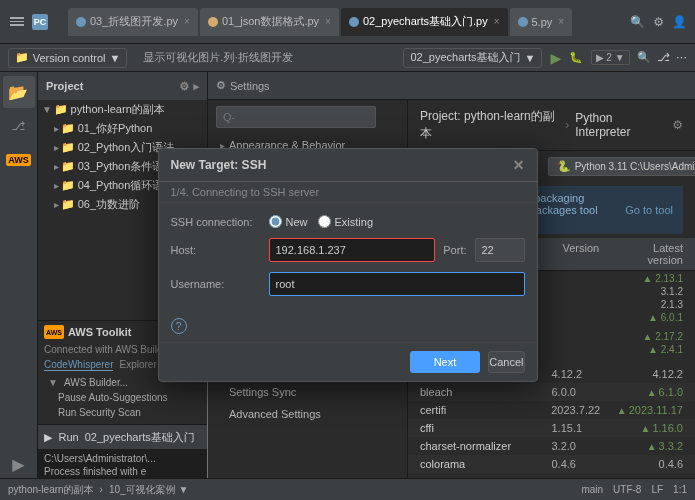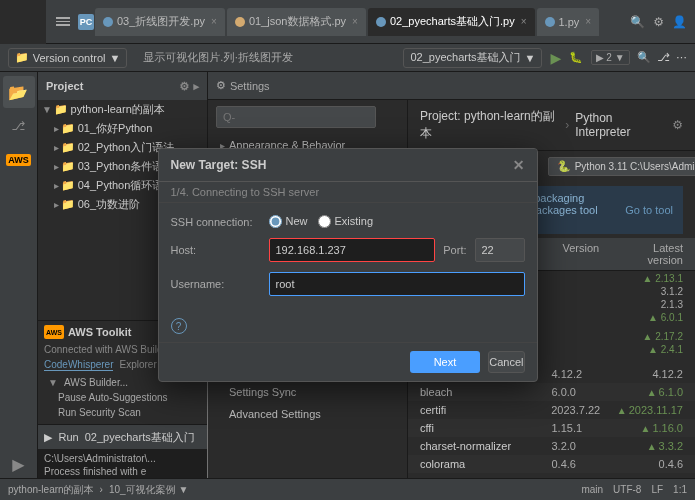--- a/index.html
+++ b/index.html
@@ -1,19 +1,19 @@
 <!DOCTYPE html>
 <html><head>
   <meta charset="utf-8">
   <style>
     * { margin: 0; padding: 0; box-sizing: border-box; }
     body { width: 695px; height: 500px; overflow: hidden; background: #2b2b2b; font-family: 'Segoe UI', Arial, sans-serif; font-size: 12px; color: #ccc; }
 
     
-    .top-bar { display: flex; align-items: center; background: #3c3f41; height: 44px; padding: 0 8px; gap: 1px; border-bottom: 1px solid #1a1a1a; margin-left: 46px; }
+    .top-bar { display: flex; align-items: center; background: #3c3f41; height: 44px; padding: 0 8px; gap: 20px; border-bottom: 1px solid #1a1a1a; }
     .top-bar-left { display: flex; align-items: center; gap: 6px; }
     .top-bar-logo { width: 16px; height: 16px; background: #6897bb; border-radius: 2px; display: flex; align-items: center; justify-content: center; font-size: 9px; color: #fff; font-weight: bold; }
     .hamburger { display: flex; flex-direction: column; gap: 2px; cursor: pointer; padding: 2px; }
     .hamburger span { width: 14px; height: 1.5px; background: #aaa; display: block; }
     .tab-bar { display: flex; align-items: center; flex: 1; gap: 2px; overflow: hidden; }
     .tab { display: flex; align-items: center; gap: 4px; padding: 0 8px; height: 28px; background: #4e5254; border-radius: 3px 3px 0 0; font-size: 11px; color: #bbb; cursor: pointer; white-space: nowrap; }
     .tab.active { background: #2b2b2b; color: #fff; }
     .tab .tab-icon { width: 10px; height: 10px; border-radius: 50%; background: #6897bb; display: inline-block; }
     .tab .tab-close { color: #888; margin-left: 2px; font-size: 10px; }
     .top-actions { display: flex; align-items: center; gap: 8px; color: #aaa; font-size: 12px; }
@@ -94,21 +94,21 @@
     
     .dialog-overlay { position: absolute; top: 30px; left: 0; right: 0; bottom: 0; display: flex; align-items: center; justify-content: center; z-index: 100; }
     .dialog { background: #3c3f41; border: 1px solid #555; border-radius: 4px; width: 380px; box-shadow: 0 8px 32px rgba(0,0,0,0.6); overflow: hidden; }
     .dialog-title { display: flex; align-items: center; justify-content: space-between; padding: 8px 12px; background: #3c3f41; border-bottom: 1px solid #555; font-size: 12px; color: #ccc; font-weight: bold; }
     .dialog-close { cursor: pointer; color: #888; font-size: 14px; }
     .dialog-step { font-size: 11px; color: #888; padding: 4px 12px; border-bottom: 1px solid #444; }
     .dialog-body { padding: 12px; }
     .dialog-field { display: flex; align-items: center; margin-bottom: 10px; gap: 8px; }
     .dialog-field-label { font-size: 11px; color: #aaa; min-width: 90px; }
     .radio-group { display: flex; gap: 10px; }
-    .radio-opt { display: flex; align-items: flex-start; gap: 4px; font-size: 11px; color: #ccc; cursor: pointer; }
+    .radio-opt { display: flex; align-items: center; gap: 4px; font-size: 11px; color: #ccc; cursor: pointer; }
     .radio-opt input { accent-color: #6897bb; }
     .dialog-input { flex: 1; height: 24px; background: #1e1e1e; border: 1px solid #ff4444; color: #ccc; padding: 2px 6px; font-size: 11px; border-radius: 2px; outline: none; }
     .dialog-input.active { border-color: #4a9eff; }
     .port-input { width: 50px; height: 24px; background: #45484a; border: 1px solid #555; color: #ccc; padding: 2px 6px; font-size: 11px; border-radius: 2px; outline: none; }
     .port-label { font-size: 11px; color: #aaa; }
     .dialog-actions { display: flex; justify-content: flex-end; gap: 8px; padding: 8px 12px; border-top: 1px solid #444; }
     .btn-next { background: #4a9eff; color: #fff; border: none; padding: 4px 24px; border-radius: 3px; cursor: pointer; font-size: 11px; }
     .btn-cancel { background: #45484a; color: #ccc; border: 1px solid #555; padding: 4px 0; border-radius: 3px; cursor: pointer; font-size: 11px; }
     .dialog-help { display: flex; align-items: center; justify-content: flex-start; padding: 0 12px 8px; }
     .help-icon { width: 16px; height: 16px; border-radius: 50%; border: 1px solid #6897bb; display: flex; align-items: center; justify-content: center; font-size: 10px; color: #6897bb; cursor: pointer; }
@@ -145,21 +145,21 @@
       <span>01_json数据格式.py</span>
       <span class="tab-close">×</span>
     </div>
     <div class="tab active">
       <span class="tab-icon" style="background:#6897bb;"></span>
       <span>02_pyecharts基础入门.py</span>
       <span class="tab-close">×</span>
     </div>
     <div class="tab">
       <span class="tab-icon"></span>
-      <span>1.py</span>
+      <span>5.py</span>
       <span class="tab-close">×</span>
     </div>
   </div>
   <div class="top-actions">
     <span>🔍</span>
     <span>⚙</span>
     <span>👤</span>
   </div>
 </div>
 

